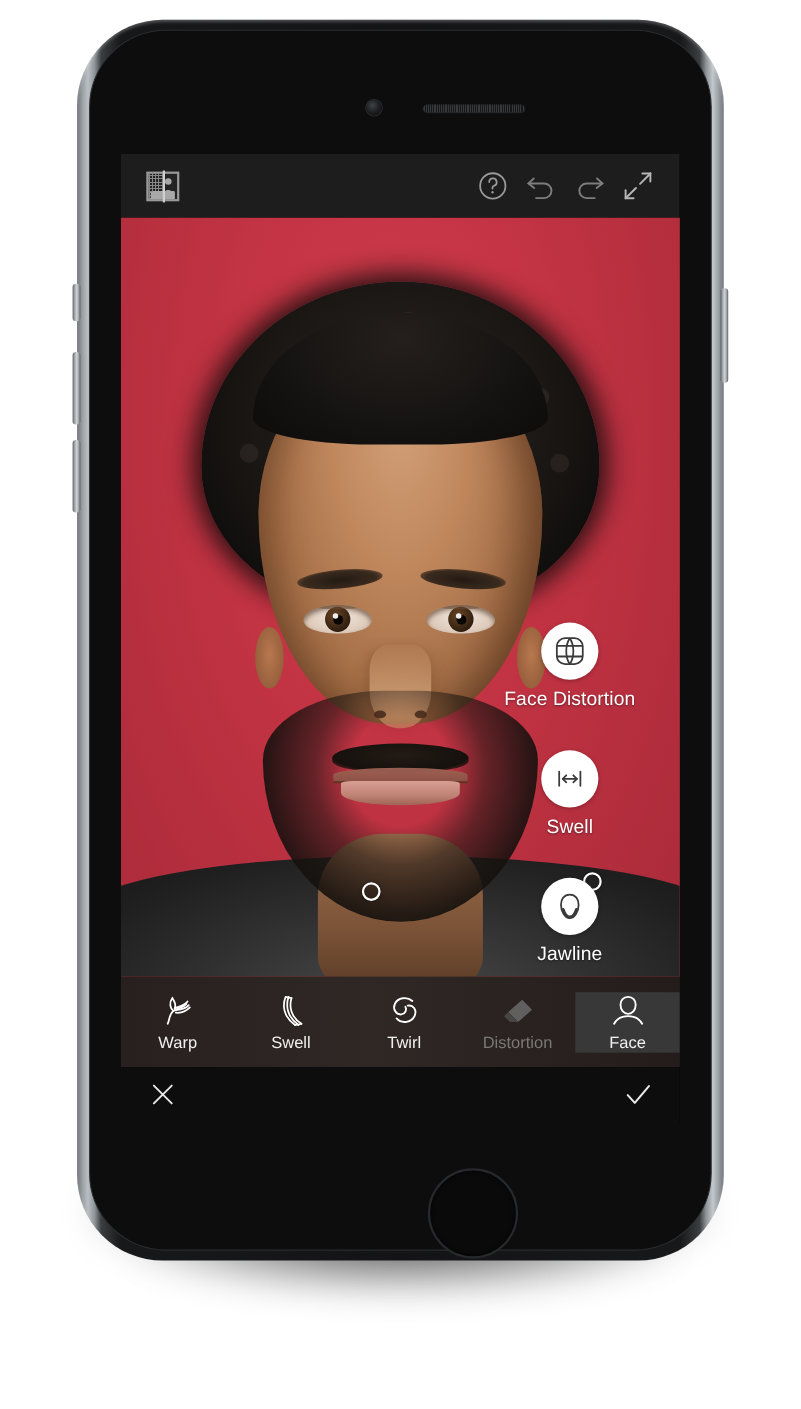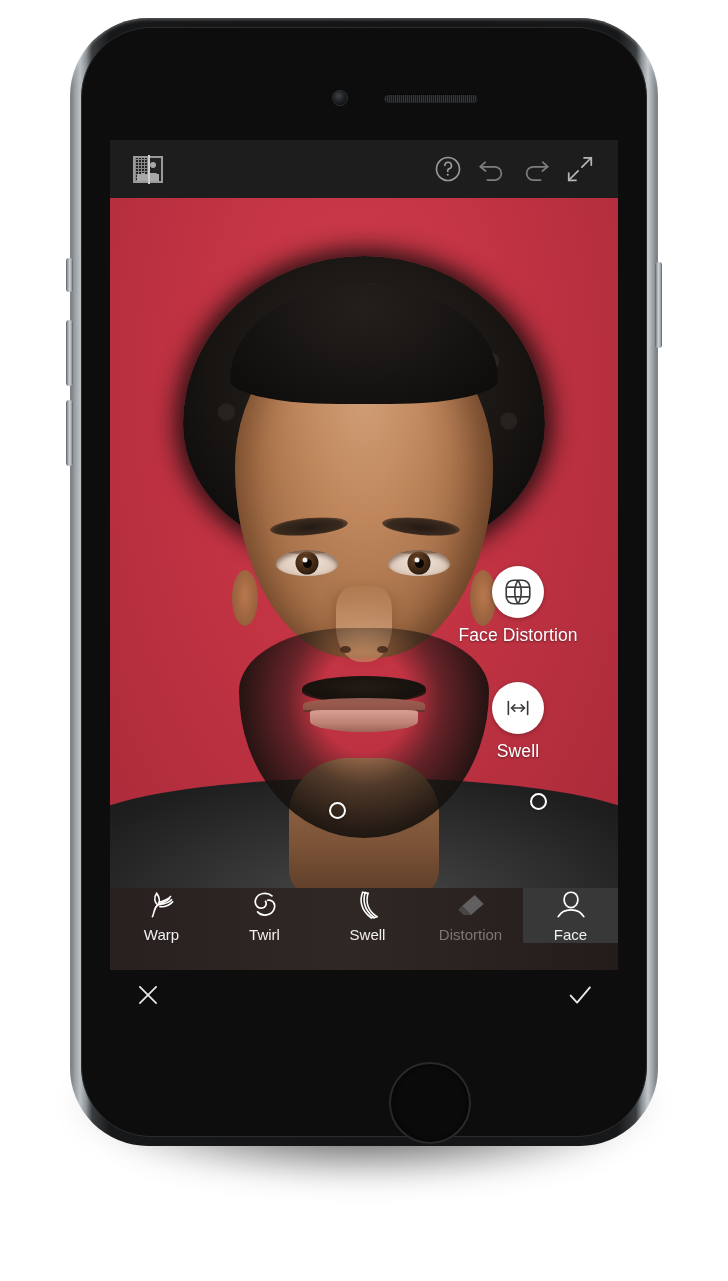--- a/index.html
+++ b/index.html
@@ -416,21 +416,21 @@
 
   
   .toolstrip {
     position: absolute;
     left: 0; top: 748px;
     width: 508px; height: 82px;
     background:
       linear-gradient(90deg, rgba(40,32,30,.96) 0%, rgba(48,40,37,.96) 45%, rgba(35,28,26,.96) 100%),
       #2a2321;
     display: flex;
-    align-items: flex-start;
+    align-items: center;
   }
   .tool {
     flex: 1 1 0;
     display: flex;
     flex-direction: column;
     align-items: center;
     justify-content: center;
     gap: 4px;
     position: relative;
   }
@@ -610,20 +610,29 @@
               <path d="M5 8 V20"></path>
                 <path d="M23 8 V20"></path>
               <path d="M8 14 H20"></path>
               <path d="M11 11 L8 14 L11 17"></path>
               <path d="M17 11 L20 14 L17 17"></path>
             </svg>
           </div>
           <div class="face-label">Swell</div>
         </div>
 
+        <div class="face-item">
+          <div class="face-bubble">
+            <svg width="30" height="30" viewBox="0 0 28 28" fill="none" stroke="#3a3a3a" stroke-width="1.5" stroke-linecap="round">
+              <path d="M14 4 C19 4 21.5 8 21.5 12.5 C21.5 18.5 18 24 14 24 C10 24 6.5 18.5 6.5 12.5 C6.5 8 9 4 14 4 Z"></path>
+              <path d="M8.4 16.5 C10 21.2 12 23 14 23 C16 23 18 21.2 19.6 16.5" stroke-width="2.4"></path>
+            </svg>
+          </div>
+          <div class="face-label">Jawline</div>
+        </div>
 
       </div>
     </div>
 
     <div class="toolstrip">
 
       <div class="tool">
         <div class="tool-icon">
           <svg width="34" height="32" viewBox="0 0 32 30" fill="none" stroke="#ffffff" stroke-width="1.5" stroke-linecap="round">
             <path d="M7 26 C9 22 8 18 12 15 C16 12 20 13 23 9"></path>
@@ -631,41 +640,41 @@
             <path d="M13 13 C16 11 21 11 24 7"></path>
             <path d="M13.5 14.5 C17 14 22 13.5 25 10"></path>
             <path d="M14 16.5 C18 17 23 15 26 12"></path>
           </svg>
         </div>
         <div class="tool-label">Warp</div>
       </div>
 
       <div class="tool">
         <div class="tool-icon">
-          <svg width="34" height="32" viewBox="0 0 32 30" fill="none" stroke="#ffffff" stroke-width="1.6" stroke-linecap="round">
-            <path d="M22.5 6.5 C18 2.5 10 3.5 7.5 9 C5.5 13.5 8.5 18.5 13 18 C16.5 17.6 18 14 16.5 11.5"></path>
-            <path d="M9 21.5 C13.5 26.5 22 25 24.5 19 C26.5 14 23 9.5 18.5 10.5"></path>
-          </svg>
-        </div>
-        <div class="tool-label">Twirl</div>
-      </div>
-
-      <div class="tool">
-        <div class="tool-icon">
           <svg width="34" height="32" viewBox="0 0 32 30" fill="none" stroke="#ffffff" stroke-width="1.5" stroke-linecap="round">
             <path d="M11 3 C8 10 9 20 19 27"></path>
             <path d="M13.5 3 C11 10 12 20 22 27"></path>
             <path d="M16 4 C14 11 15 20 24.5 26"></path>
             <path d="M11 3 C13 3.6 15 3.8 16 4"></path>
             <path d="M19 27 C21 27.2 23 26.6 24.5 26"></path>
           </svg>
         </div>
         <div class="tool-label">Swell</div>
       </div>
 
+      <div class="tool">
+        <div class="tool-icon">
+          <svg width="34" height="32" viewBox="0 0 32 30" fill="none" stroke="#ffffff" stroke-width="1.6" stroke-linecap="round">
+            <path d="M22.5 6.5 C18 2.5 10 3.5 7.5 9 C5.5 13.5 8.5 18.5 13 18 C16.5 17.6 18 14 16.5 11.5"></path>
+            <path d="M9 21.5 C13.5 26.5 22 25 24.5 19 C26.5 14 23 9.5 18.5 10.5"></path>
+          </svg>
+        </div>
+        <div class="tool-label">Twirl</div>
+      </div>
+
       <div class="tool dim">
         <div class="tool-icon">
           <svg width="36" height="32" viewBox="0 0 34 30" fill="none">
             <path d="M20.5 5.5 L29 14 L17 24.5 L8.5 16 Z" fill="#6f6f6f"></path>
             <path d="M8.5 16 L17 24.5 L10 24.5 L5 19.5 Z" fill="#4f4f4f"></path>
           </svg>
         </div>
         <div class="tool-label">Distortion</div>
       </div>
 

